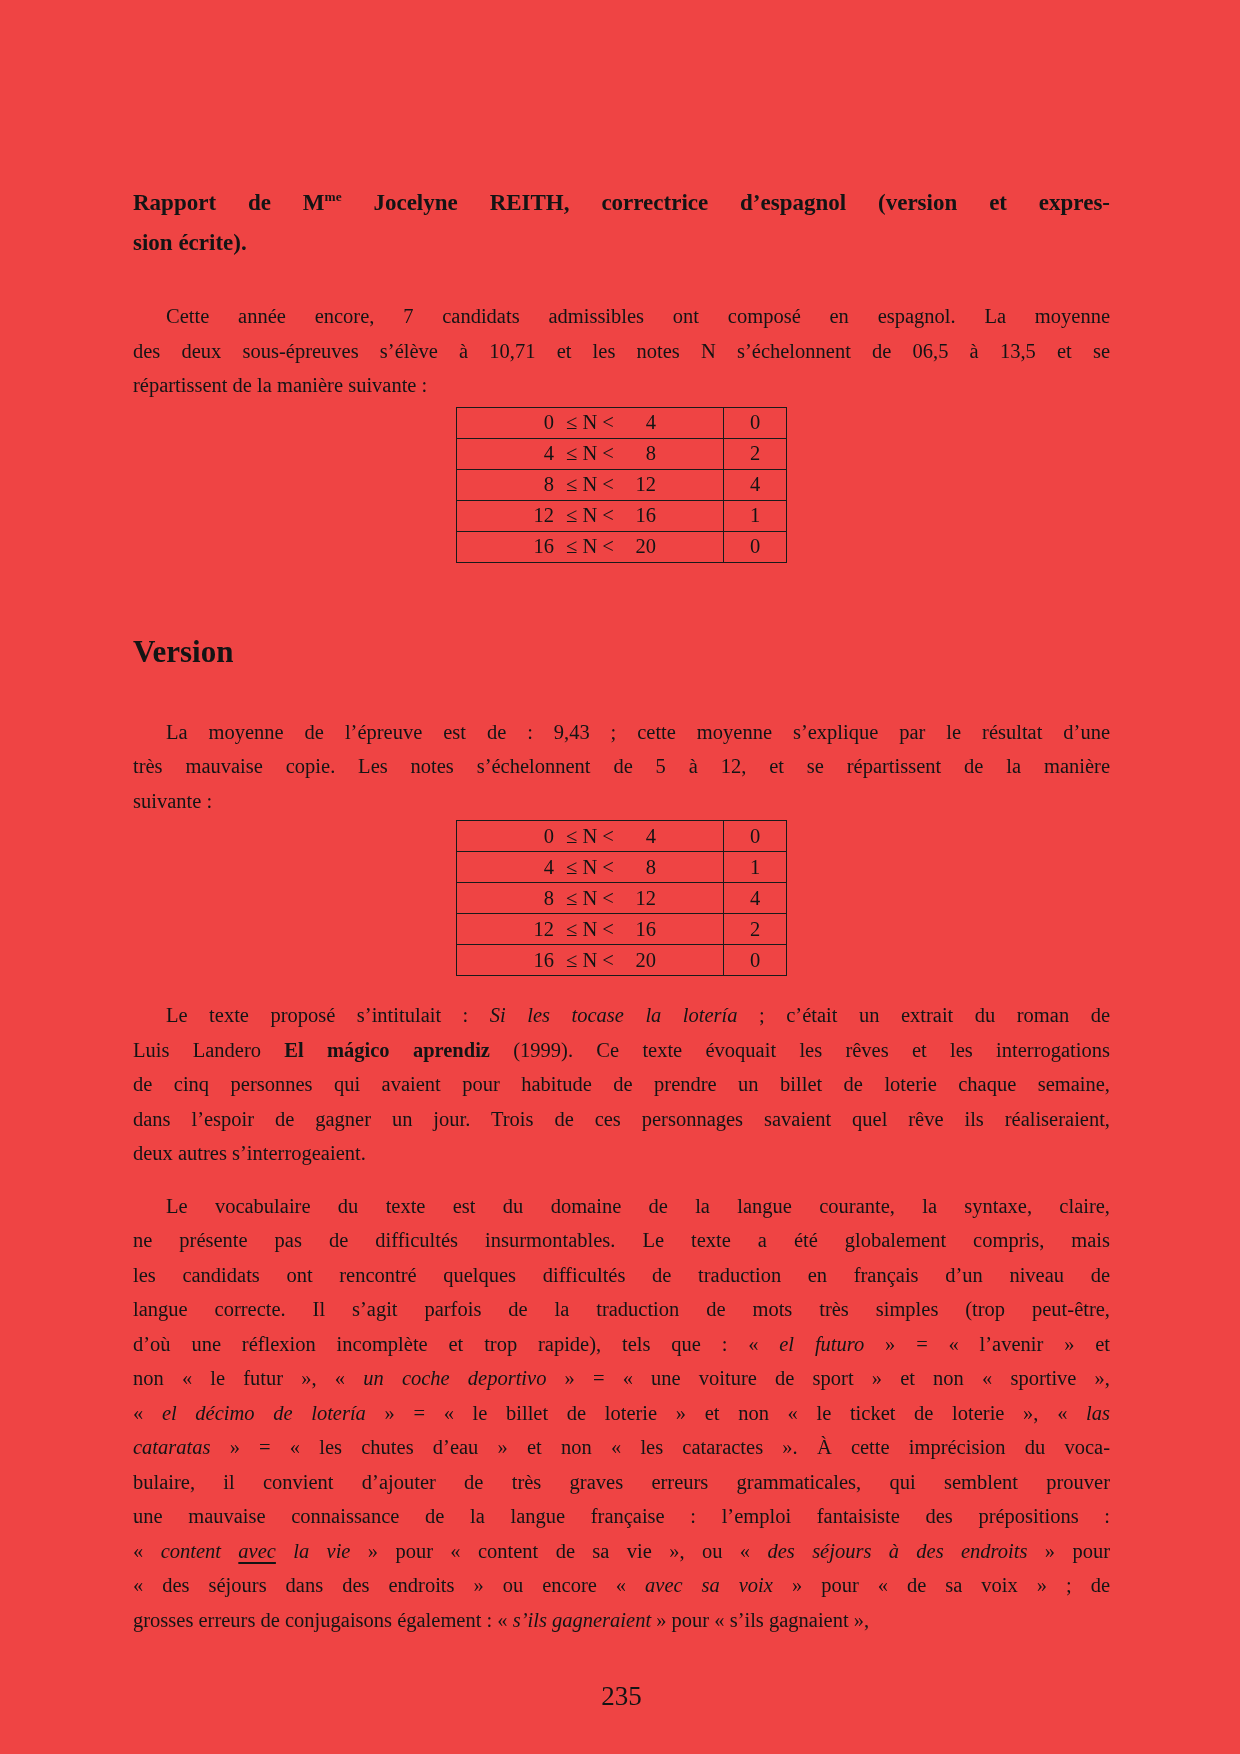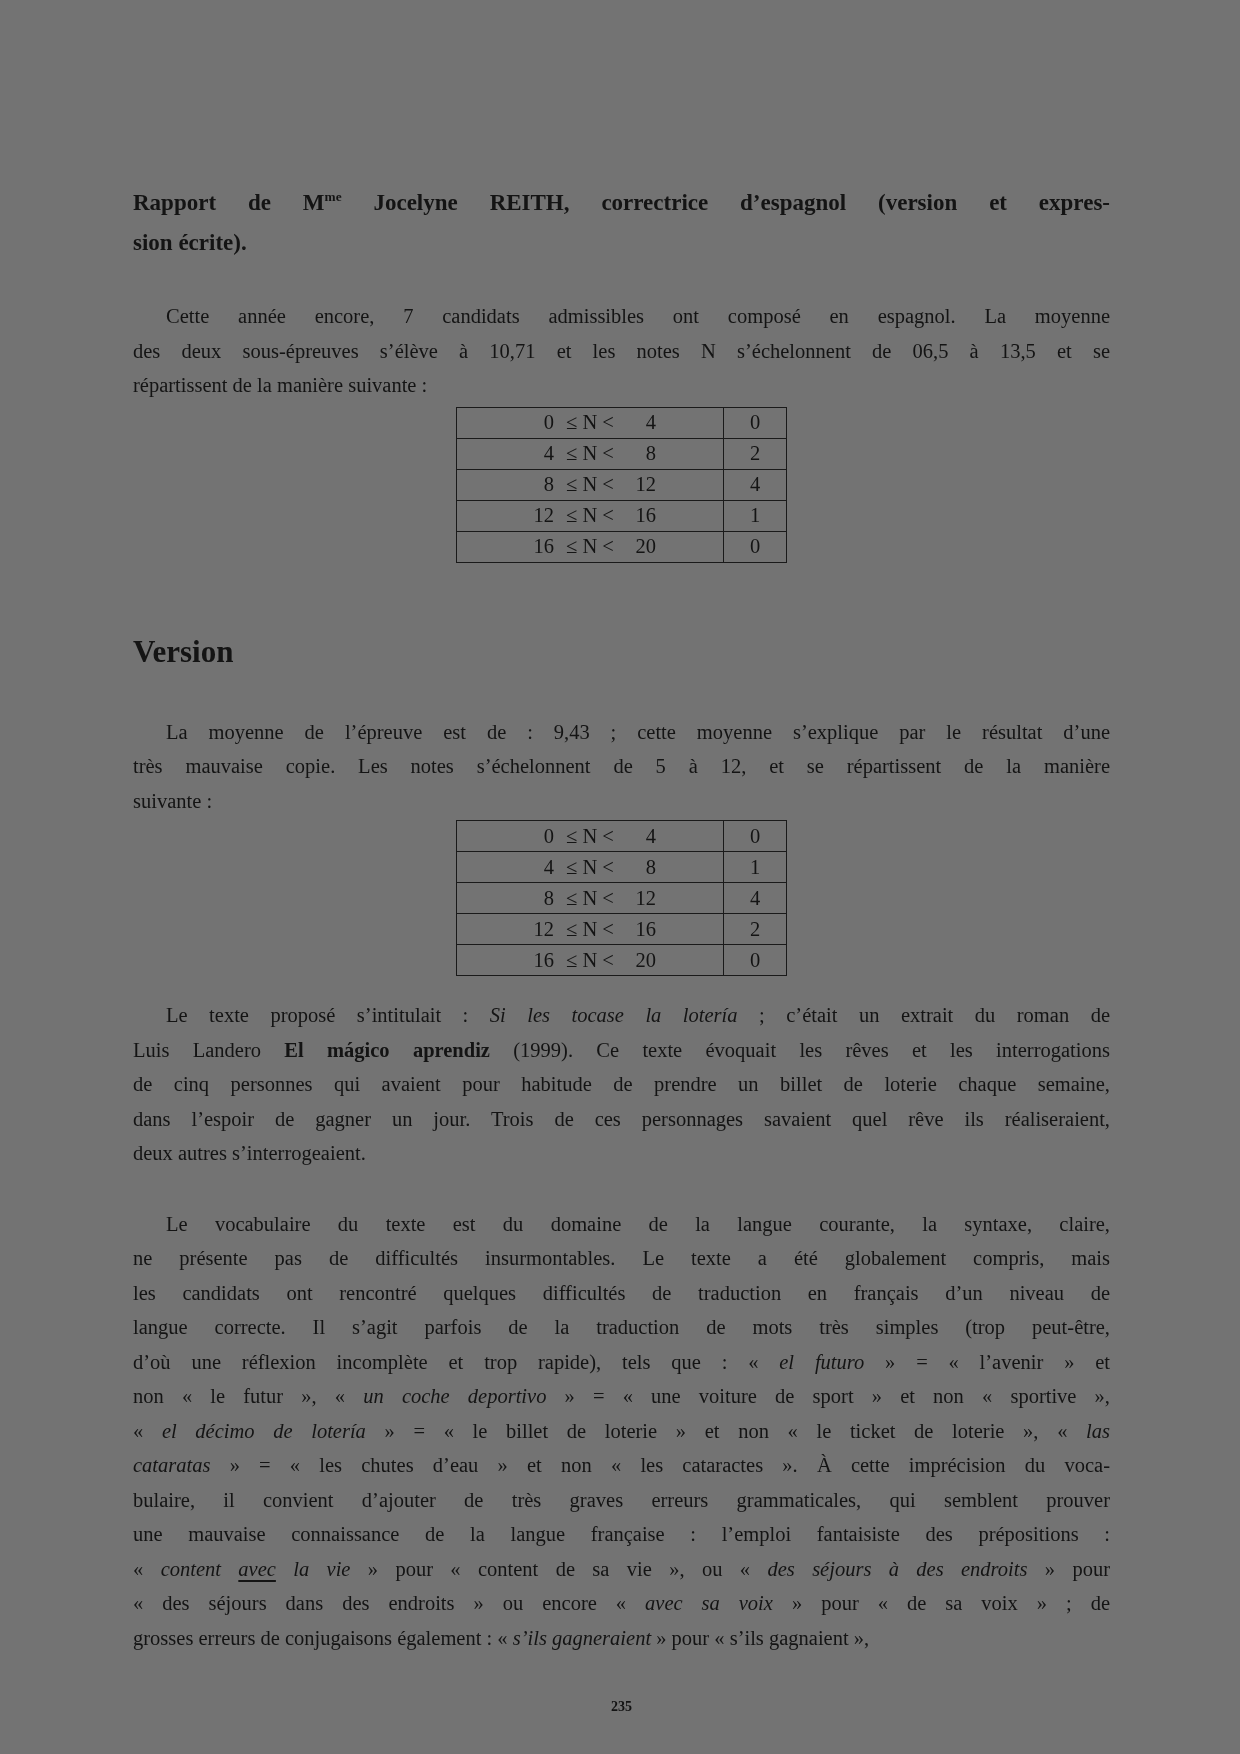--- a/index.html
+++ b/index.html
@@ -1,20 +1,20 @@
 <!DOCTYPE html>
 <html lang="fr"><head>
 <meta charset="utf-8">
 <style>
   html, body { margin: 0; padding: 0; background: #ffffff; }
   .page {
     position: relative;
     width: 1240px;
     height: 1754px;
-    background: #737373;
+    background: #ef4444;
     color: #141414;
     font-family: "Liberation Serif", "DejaVu Serif", serif;
     overflow: hidden;
   }
   .content {
     position: absolute;
     left: 133px;
     top: 0;
     width: 977px;
   }
@@ -23,21 +23,21 @@
     font-size: 23px;
     font-weight: bold;
     line-height: 40px;
   }
   .tline.j { text-align: justify; text-align-last: justify; }
   .doc-title sup { font-size: 0.58em; vertical-align: super; line-height: 0; }
   .para { font-size: 20.5px; line-height: 34.5px; }
   .p1 { margin-top: 36px; }
   .p2 { margin-top: 48px; }
   .p3 { margin-top: 22px; }
-  .p4 { margin-top: 36px; }
+  .p4 { margin-top: 18px; }
   .line { text-align: justify; text-align-last: justify; }
   .line.end { text-align-last: auto; }
   .line.indent { text-indent: 33px; }
   .seg-i { font-style: italic; }
   .seg-b { font-weight: bold; }
   .seg-iu { font-style: italic; text-decoration: underline; text-underline-offset: 4px; }
   .section-heading {
     margin-top: 74px;
     font-size: 31px;
     font-weight: bold;
@@ -59,23 +59,22 @@
   .range-in {
     display: flex;
     justify-content: center;
     align-items: baseline;
     gap: 12px;
   }
   .range-lo, .range-hi { display: inline-block; width: 30px; text-align: right; }
   td.count { width: 62px; text-align: center; }
   .page-number {
     margin-top: 44px;
-    font-size: 14px;
+    font-size: 27px;
     text-align: center;
-    font-weight: bold;
   }
 </style>
 </head>
 <body>
 
 <div class="page">
   <div class="content">
 
     <div class="doc-title">
       <div class="tline j"><span>Rapport de M</span><sup>me</sup><span> Jocelyne REITH, correctrice d’espagnol (version et expres-</span></div>

